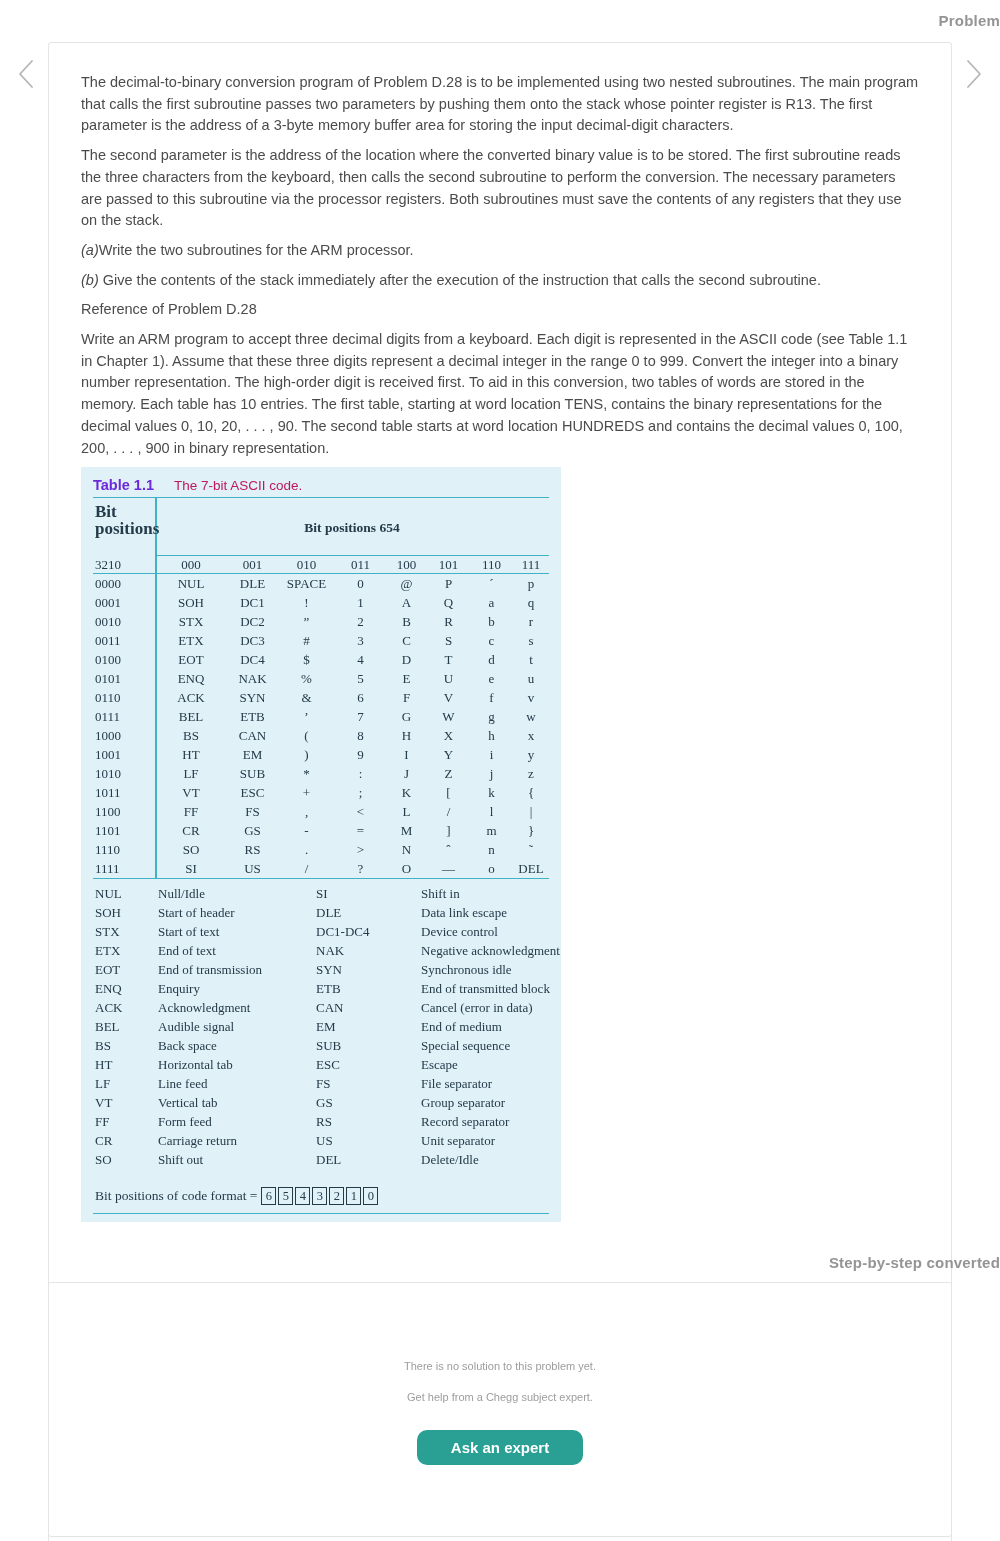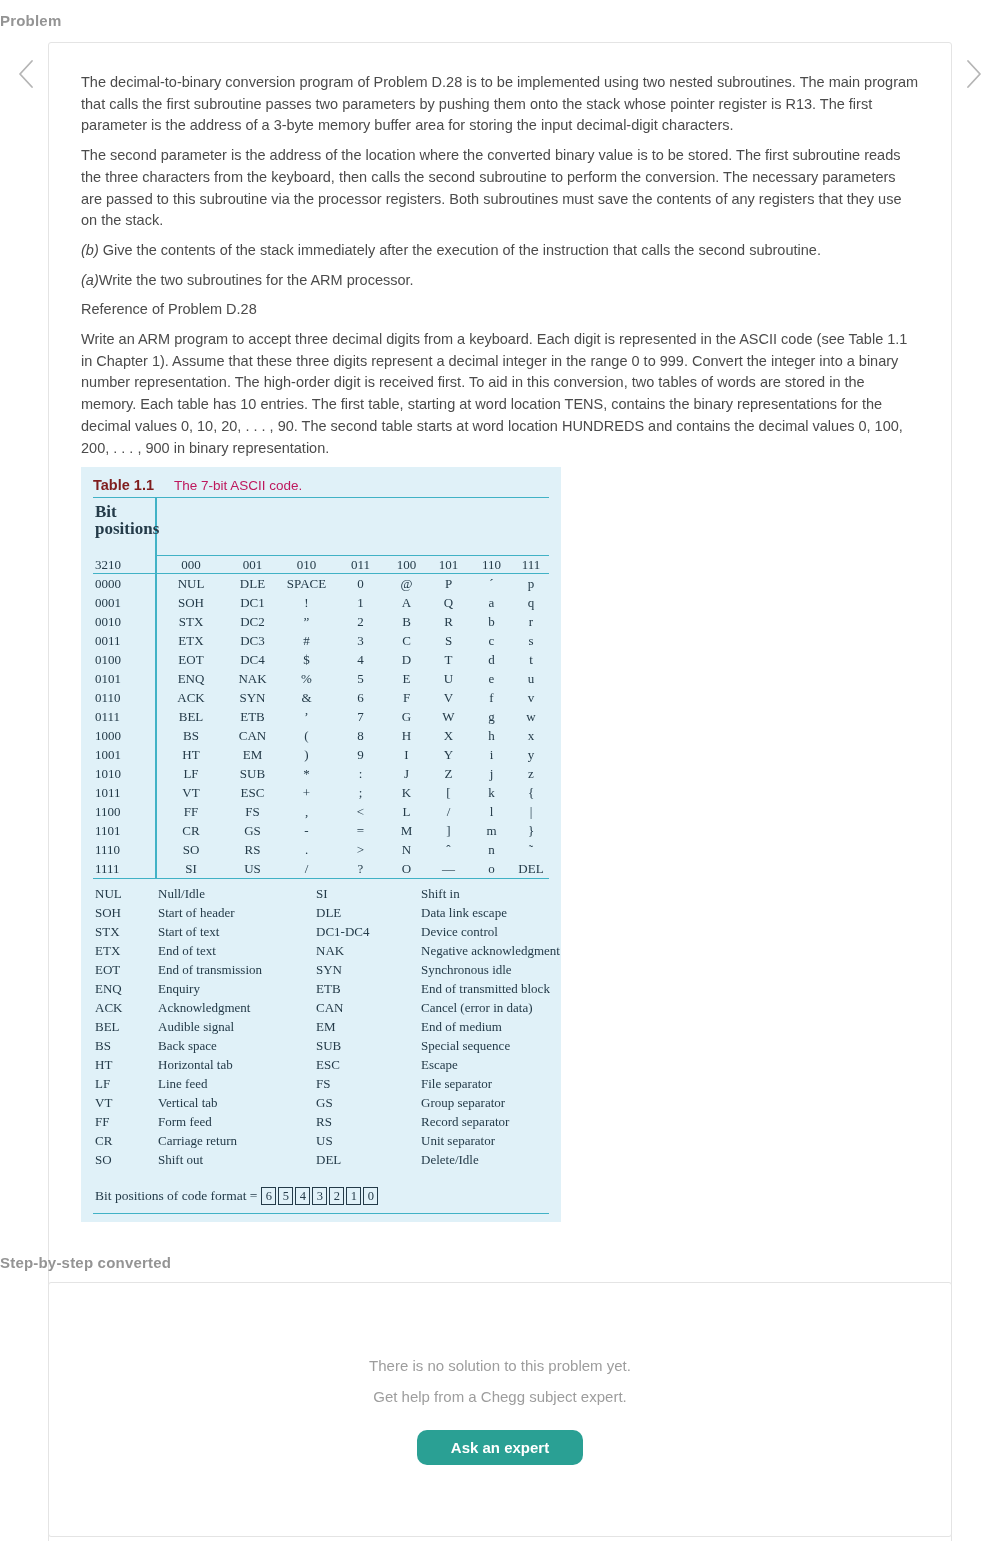--- a/index.html
+++ b/index.html
@@ -3,21 +3,21 @@
 <meta charset="utf-8">
 <style>
   html,body { margin:0; padding:0; }
   body {
     width:1000px; height:1541px; position:relative;
     background:#ffffff;
     font-family:"Liberation Sans", sans-serif;
     -webkit-font-smoothing:antialiased;
   }
   .section-heading {
-    position:absolute; left:0; width:1000px; text-align:left;
+    position:absolute; left:0; width:1000px; text-align:right;
     font-size:15px; font-weight:bold; color:#949494; letter-spacing:.2px;
   }
   #problem-heading { top:12px; }
   #solution-heading { top:1254px; }
 
   .nav-btn {
     position:absolute; top:52px; width:40px; height:44px;
     display:flex; align-items:center; justify-content:center;
     background:transparent; border:none; cursor:pointer; padding:0;
   }
@@ -40,21 +40,21 @@
   }
   .para em { font-style:italic; }
 
   
   .ascii-block {
     width:480px; margin-top:8px; background:#e0f1f8;
     padding:6px 12px 8px 12px; box-sizing:border-box;
     font-family:"Liberation Serif", serif; color:#243b49;
   }
   .tbl-title { height:24px; display:flex; align-items:center; font-family:"Liberation Sans", sans-serif; }
-  .tbl-title .t-label { font-weight:bold; font-size:14.5px; color:#7f1d1d; margin-right:20px; }
+  .tbl-title .t-label { font-weight:bold; font-size:14.5px; color:#6d28d9; margin-right:20px; }
   .tbl-title .t-caption { font-size:13.5px; color:#be185d; }
   .rule { height:0; border-top:1.5px solid #41b2c6; }
 
   .tbl-main { position:relative; }
   .tbl-main .v-rule {
     position:absolute; left:62px; top:0; width:1.5px; background:#41b2c6;
   }
   .tbl-head { position:relative; height:75px; }
   .bit-pos-label {
     position:absolute; left:2px; top:5px; width:58px;
@@ -84,21 +84,21 @@
   .bit-format-row { display:flex; align-items:center; height:22px; font-size:13.5px; margin-top:16px;text-align:right; }
   .bit-format-row .bf-label { padding-left:2px; margin-right:4px; white-space:nowrap; }
   .bit-box {
     width:15px; height:18px; border:1px solid #243b49; margin-right:2px;
     display:flex; align-items:center; justify-content:center;
     font-size:12.5px; box-sizing:border-box;
   }
   .bottom-rule { margin-top:6px; }
 
   
-  .muted-line { font-size:15px; color:#9d9d9d; line-height:22px; }
+  .muted-line { font-size:11px; color:#9d9d9d; line-height:22px; }
   #no-solution { margin-bottom:9px; }
   #get-help { margin-bottom:22px; }
   .ask-btn {
     background:#2aa094; color:#ffffff; font-family:"Liberation Sans", sans-serif;
     font-size:15px; font-weight:bold; border:none; border-radius:10px;
     padding:9px 34px; cursor:pointer;
   }
 </style>
 </head>
 <body>
@@ -116,36 +116,37 @@
   <span>
     <svg width="18" height="32" viewBox="0 0 18 32">
         <polyline points="3,3 15,16 3,29" fill="none" stroke="#b5b5b5" stroke-width="1.8" stroke-linecap="round" stroke-linejoin="round"></polyline>
       </svg>
   </span>
 </button>
 
 <div id="problem-card" class="card">
   <p class="para">The decimal-to-binary conversion program of Problem D.28 is to be implemented using two nested subroutines. The main program that calls the first subroutine passes two parameters by pushing them onto the stack whose pointer register is R13. The first parameter is the address of a 3-byte memory buffer area for storing the input decimal-digit characters.</p>
   <p class="para">The second parameter is the address of the location where the converted binary value is to be stored. The first subroutine reads the three characters from the keyboard, then calls the second subroutine to perform the conversion. The necessary parameters are passed to this subroutine via the processor registers. Both subroutines must save the contents of any registers that they use on the stack.</p>
+  <p class="para"><em>(a)</em><span>Write the two subroutines for the ARM processor.</span></p>
   <p class="para"><em>(b)</em><span> Give the contents of the stack immediately after the execution of the instruction that calls the second subroutine.</span></p>
-  <p class="para"><em>(a)</em><span>Write the two subroutines for the ARM processor.</span></p>
   <p class="para">Reference of Problem D.28</p>
   <p class="para">Write an ARM program to accept three decimal digits from a keyboard. Each digit is represented in the ASCII code (see Table 1.1 in Chapter 1). Assume that these three digits represent a decimal integer in the range 0 to 999. Convert the integer into a binary number representation. The high-order digit is received first. To aid in this conversion, two tables of words are stored in the memory. Each table has 10 entries. The first table, starting at word location TENS, contains the binary representations for the decimal values 0, 10, 20, . . . , 90. The second table starts at word location HUNDREDS and contains the decimal values 0, 100, 200, . . . , 900 in binary representation.</p>
 
   <div class="ascii-block">
     <div class="tbl-title">
       <span class="t-label">Table 1.1</span>
       <span class="t-caption">The 7-bit ASCII code.</span>
     </div>
     <div class="rule"></div>
 
     <div class="tbl-main">
       <div class="v-rule" id="v-rule" style="height: 380.5px;"></div>
       <div class="tbl-head">
         <div class="bit-pos-label">Bit positions</div>
+        <div class="col-group-label">Bit positions 654</div>
         <div class="rule-654"></div>
         <div class="grid-row head-row" id="head-row">
             <span class="cell label-cell">3210</span>
             <span class="cell">000</span>
             <span class="cell">001</span>
             <span class="cell">010</span>
             <span class="cell">011</span>
             <span class="cell">100</span>
             <span class="cell">101</span>
             <span class="cell">110</span>

